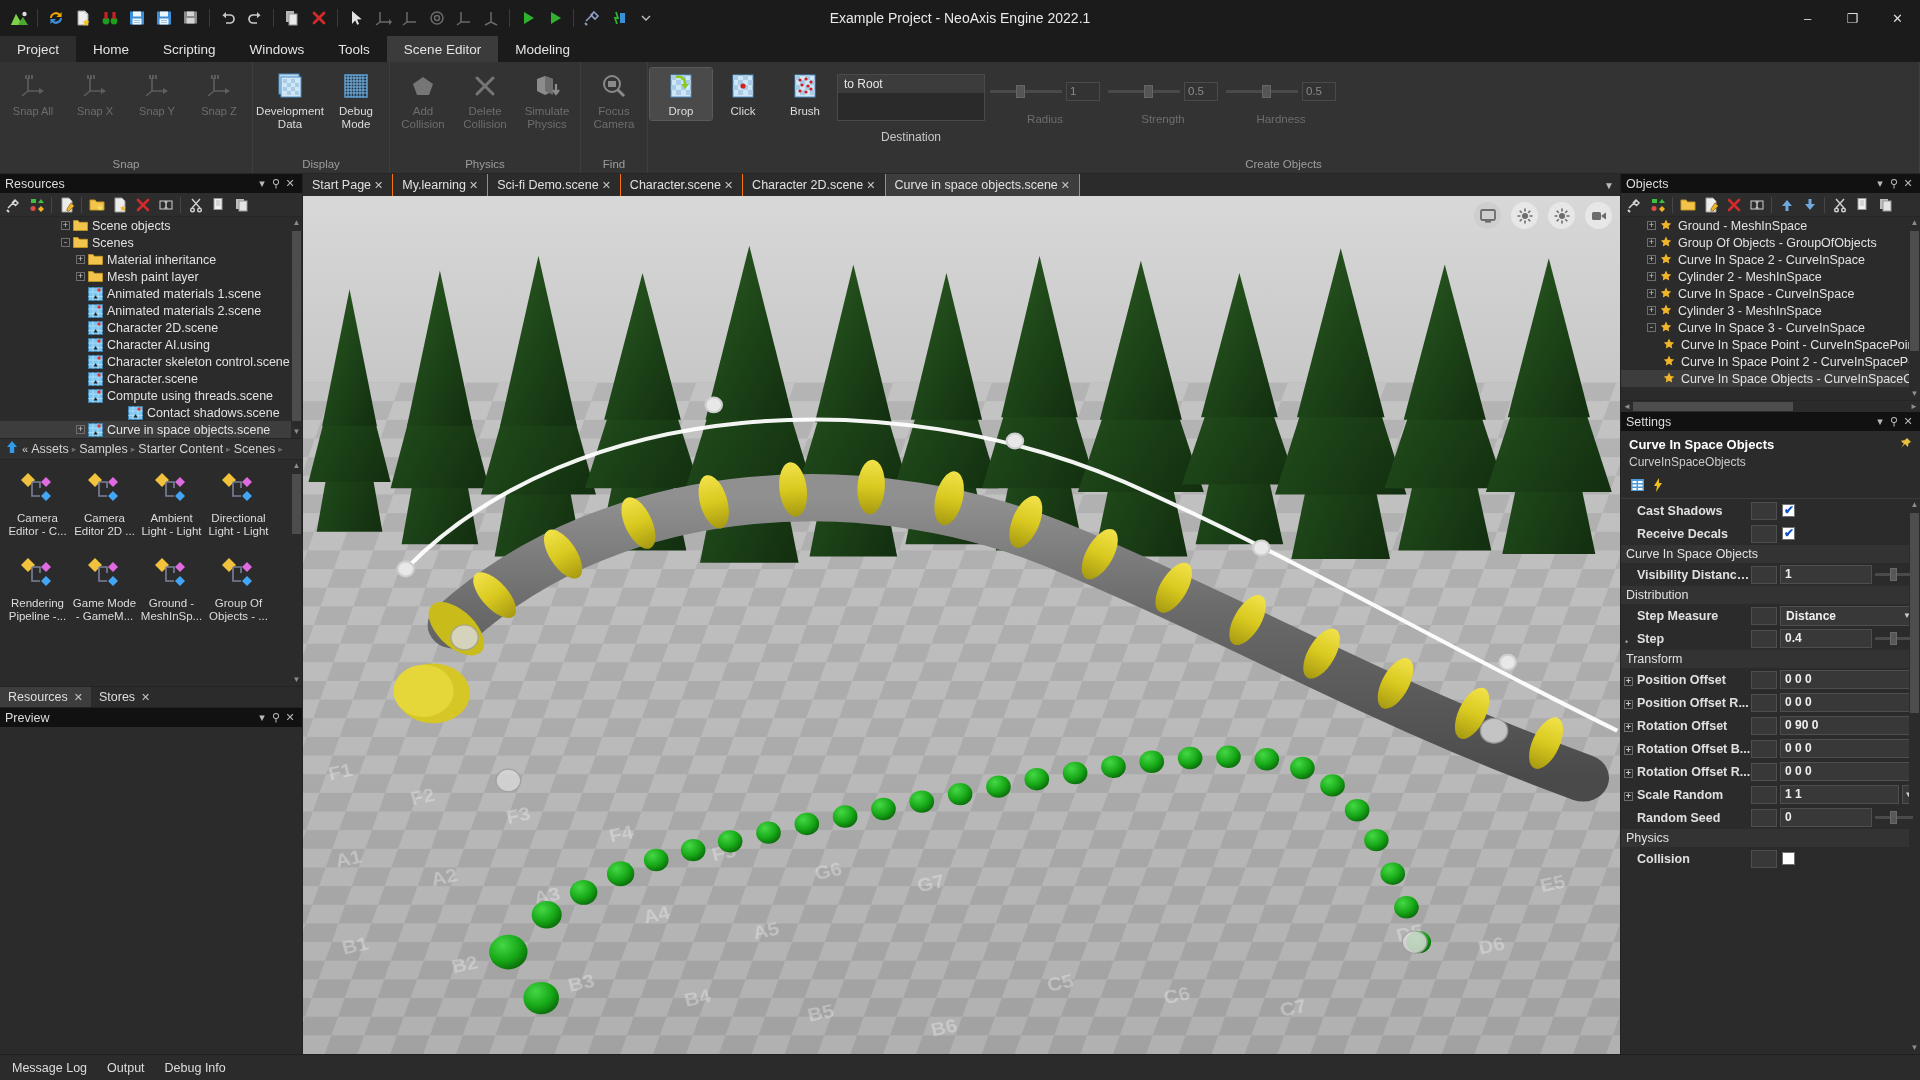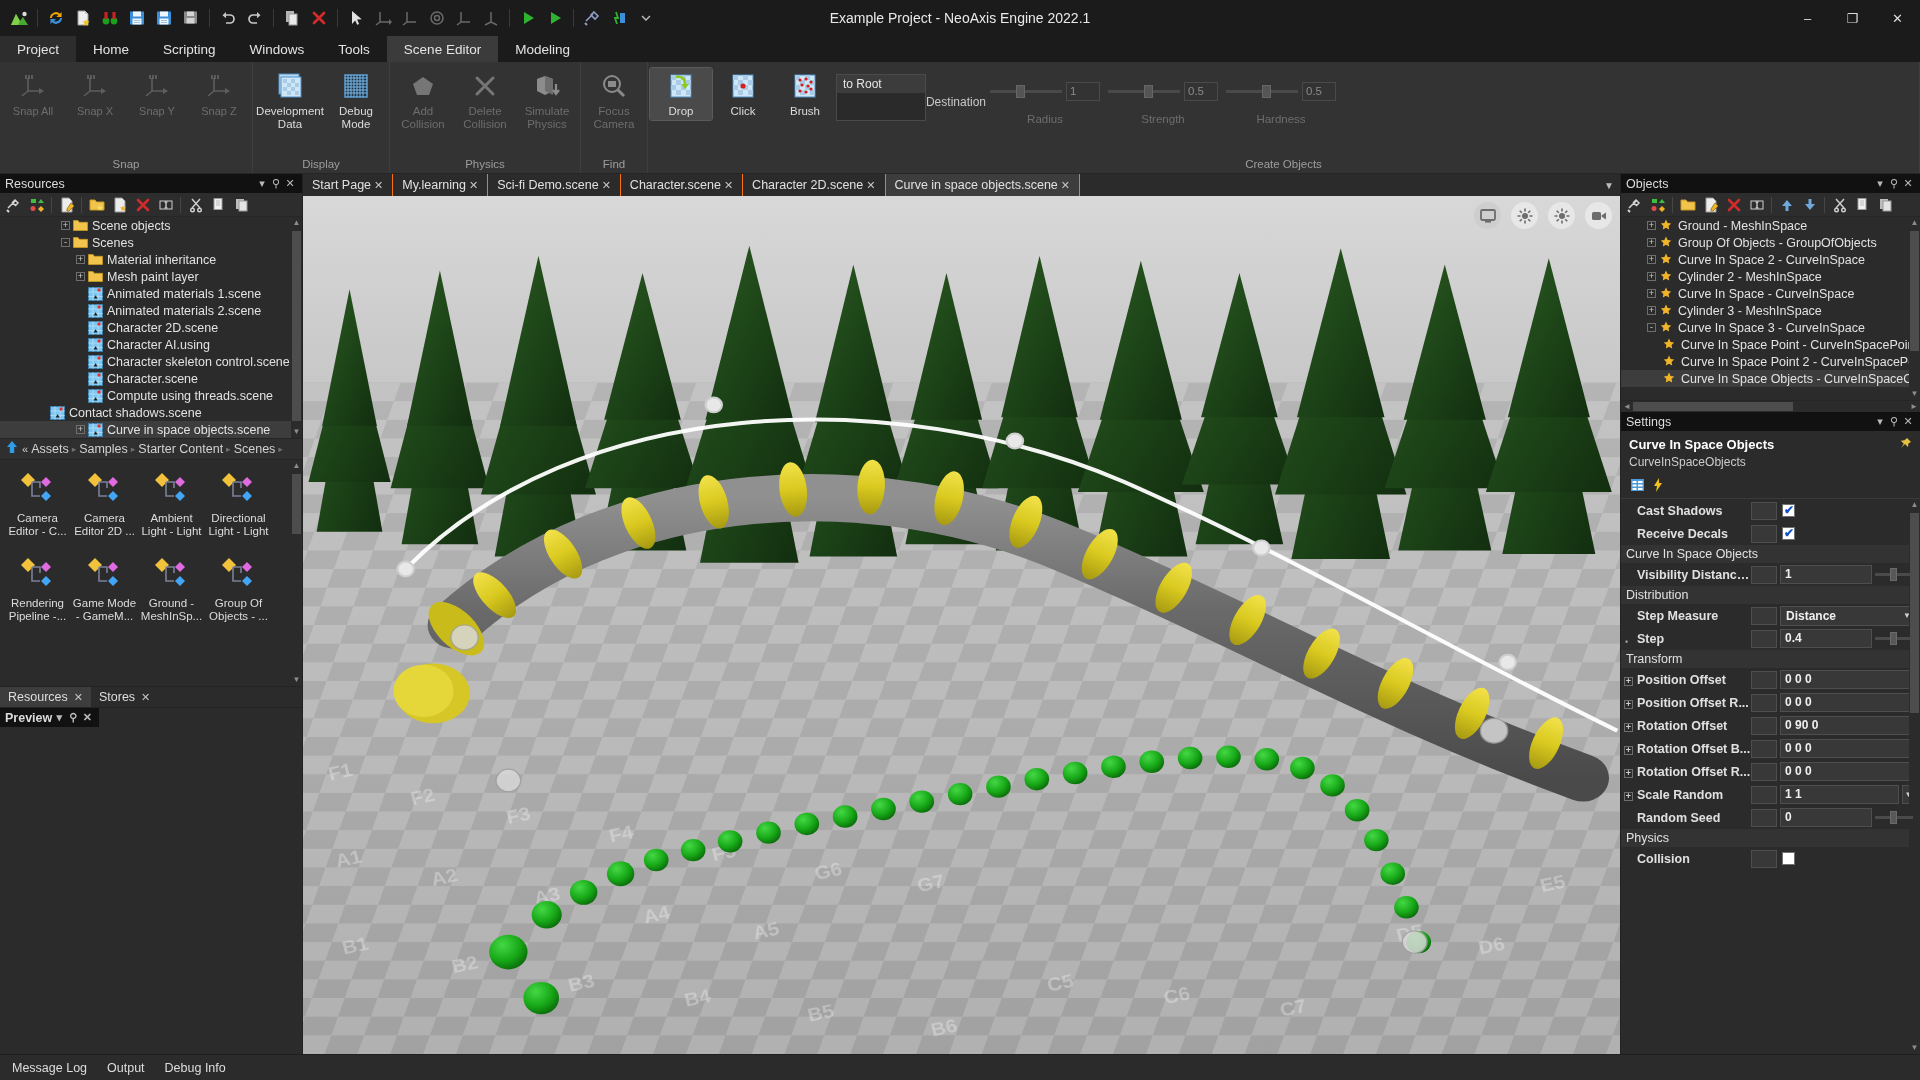--- a/index.html
+++ b/index.html
@@ -41,21 +41,21 @@
   .ritem { width: 62px; display: flex; flex-direction: column; align-items: center; padding: 2px 1px;
            border-radius: 2px; }
   .ritem.wide { width: 70px; }
   .ritem.sel { background: #4a4a4a; outline: 1px solid #5a5a5a; }
   .ritem .ico { width: 32px; height: 32px; display: flex; align-items: center; justify-content: center;
                 margin-bottom: 3px; }
   .ritem .lbl { font-size: 11.5px; color: #dcdcdc; text-align: center; line-height: 13px; }
   .ritem.disabled .lbl { color: #6d6d6d; }
   .ritem.small .lbl { font-size: 11px; }
 
-  .dest-box { width: 150px; display: flex; flex-direction: row; align-items: center; padding-top: 6px; }
+  .dest-box { width: 150px; display: flex; flex-direction: column; align-items: center; padding-top: 6px; }
   .dest-list { width: 148px; height: 47px; background: #2a2a2a; border: 1px solid #4a4a4a; }
   .dest-list .opt { background: #3c3c3c; padding: 2px 6px; font-size: 12px; color: #e6e6e6; }
   .dest-cap { font-size: 12px; color: #c9c9c9; margin-top: 9px; }
 
   .slider-group { display: flex; align-items: flex-start; padding-top: 14px; }
   .sl-unit { width: 118px; display: flex; flex-direction: column; align-items: center; }
   .sl-row { display: flex; align-items: center; gap: 4px; }
   .sl-track { width: 72px; height: 3px; background: #4a4a4a; position: relative; }
   .sl-knob { position: absolute; top: -5px; width: 9px; height: 13px; background: #555; border: 1px solid #666; }
   .sl-val { width: 34px; height: 19px; border: 1px solid #4a4a4a; background: #333; color: #8a8a8a;
@@ -107,21 +107,21 @@
   .aico { width: 44px; height: 40px; }
   .alabel { font-size: 11.5px; color: #dcdcdc; text-align: center; line-height: 13px; margin-top: 2px;
             max-width: 66px; }
 
   .btabs { height: 21px; background: #2b2b2b; display: flex; align-items: stretch; flex: none;
            border-top: 1px solid #242424; }
   .btab { display: flex; align-items: center; gap: 6px; padding: 0 8px; font-size: 12.5px; color: #dedede; }
   .btab.active { background: #3d3d3d; }
   .btab .x { font-size: 11px; color: #c4c4c4; }
 
-  .preview { flex: 1; display: flex; min-height: 0; border-top: 1px solid #222; font-weight: bold; }
+  .preview { flex: 1; display: flex; flex-direction: column; min-height: 0; border-top: 1px solid #222; }
   .preview-body { flex: 1; background: #2b2b2b; }
 
   
   .center { flex: 1; display: flex; flex-direction: column; min-width: 0; background: #2b2b2b; }
   .doctabs { height: 22px; background: #2b2b2b; display: flex; align-items: stretch; flex: none; }
   .dtab { display: flex; align-items: center; gap: 3px; padding: 0 9px; font-size: 12.5px; color: #e0e0e0;
           border-right: 1px solid #f97316; }
   .dtab.active { background: #3d3d3d; }
   .dtab .x { font-size: 11px; color: #c6c6c6; }
   .doctabs .spacer { flex: 1; }
@@ -832,21 +832,21 @@
               <div class="tico"><svg width="15" height="14" viewBox="0 0 15 14">
                   <rect x="0.5" y="0.5" width="14" height="13" fill="#7ec6f0" stroke="#3d7fa8"></rect>
                   <g stroke="#a9dcf5">
                     <path d="M5 0.5v13M10 0.5v13M0.5 5h14M0.5 9.5h14"></path>
                   </g>
                   <path d="M5.6 11.5l2-3.2 2 3.2z" fill="#1c1c1c"></path>
                   <rect x="9.5" y="1.5" width="3" height="3" fill="#e03030"></rect>
                 </svg></div>
               <div class="tlabel">Compute using threads.scene</div>
             </div>
-            <div class="trow" style="padding-left: 36px;">
+            <div class="trow" style="padding-left: 114px;">
               <div class="texp"></div>
               <div class="tico"><svg width="15" height="14" viewBox="0 0 15 14">
                   <rect x="0.5" y="0.5" width="14" height="13" fill="#7ec6f0" stroke="#3d7fa8"></rect>
                   <g stroke="#a9dcf5">
                     <path d="M5 0.5v13M10 0.5v13M0.5 5h14M0.5 9.5h14"></path>
                   </g>
                   <path d="M5.6 11.5l2-3.2 2 3.2z" fill="#1c1c1c"></path>
                   <rect x="9.5" y="1.5" width="3" height="3" fill="#e03030"></rect>
                 </svg></div>
               <div class="tlabel">Contact shadows.scene</div>

